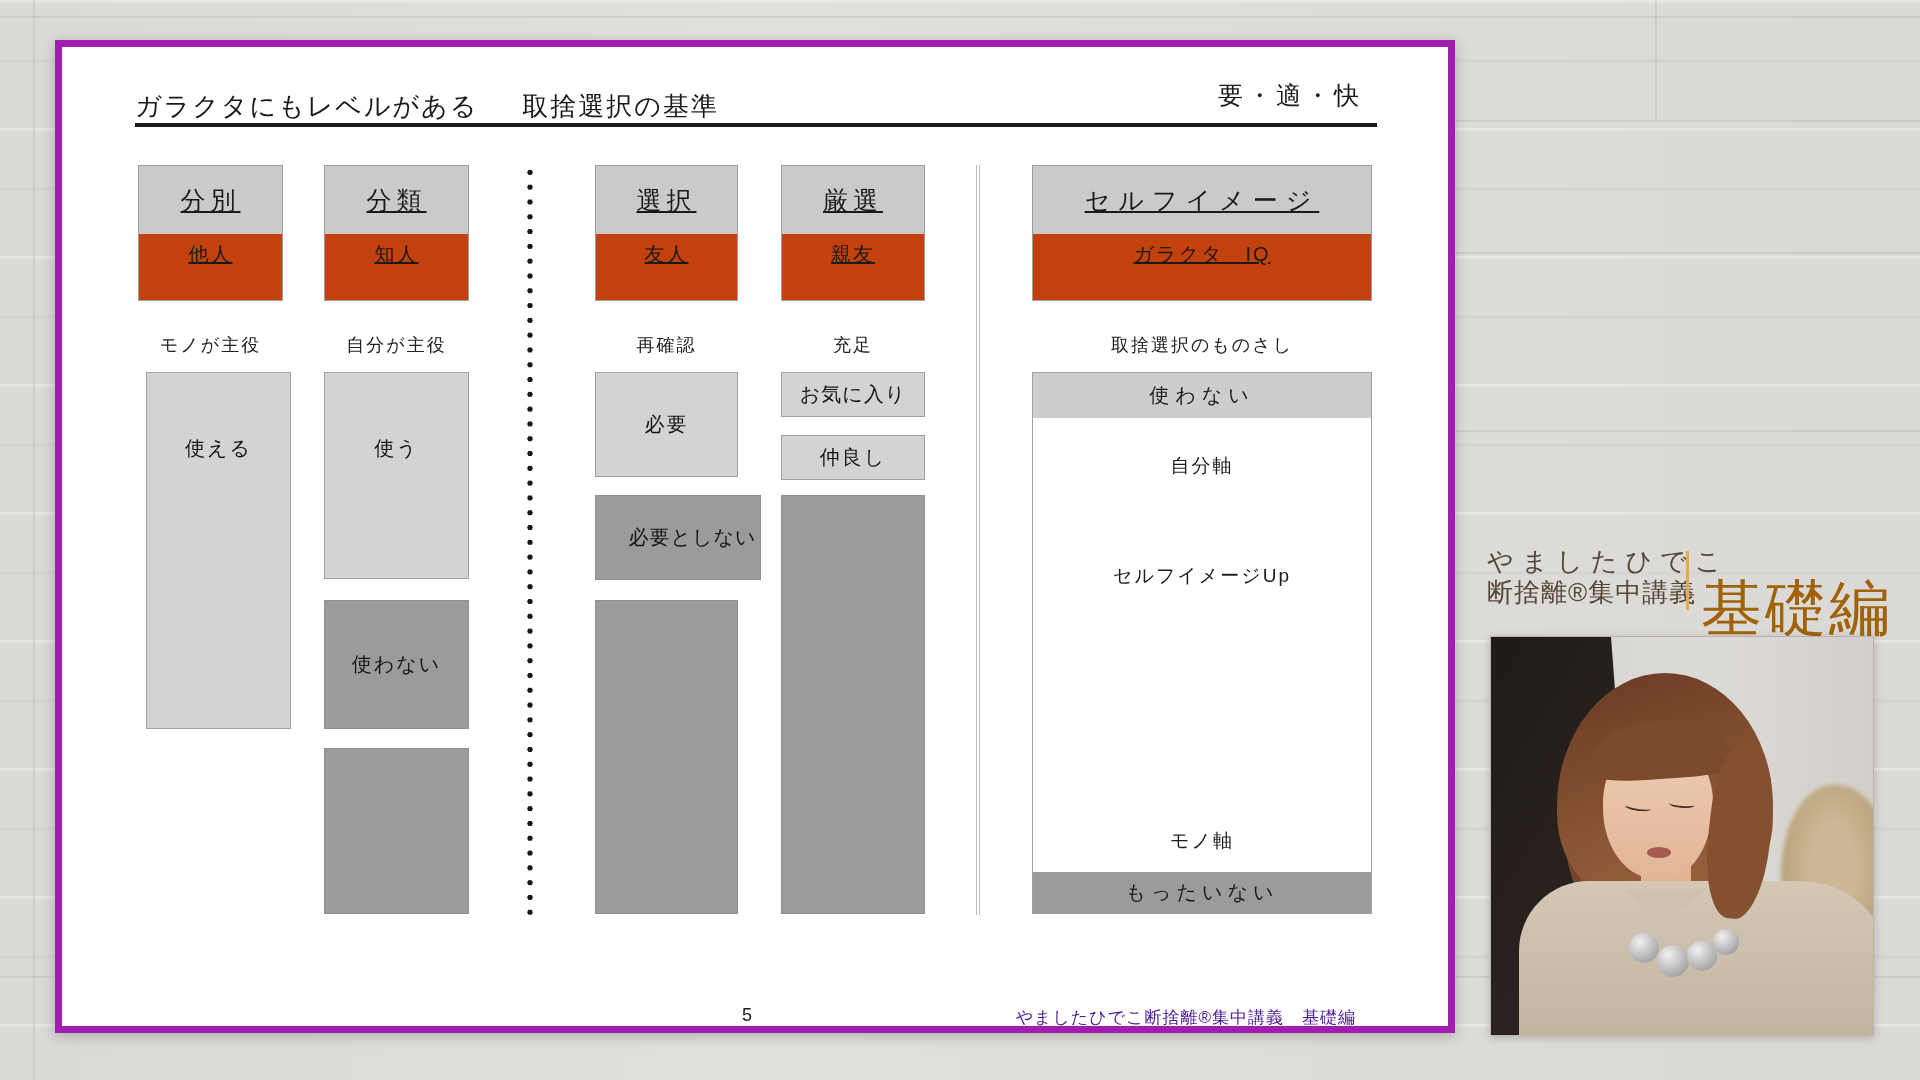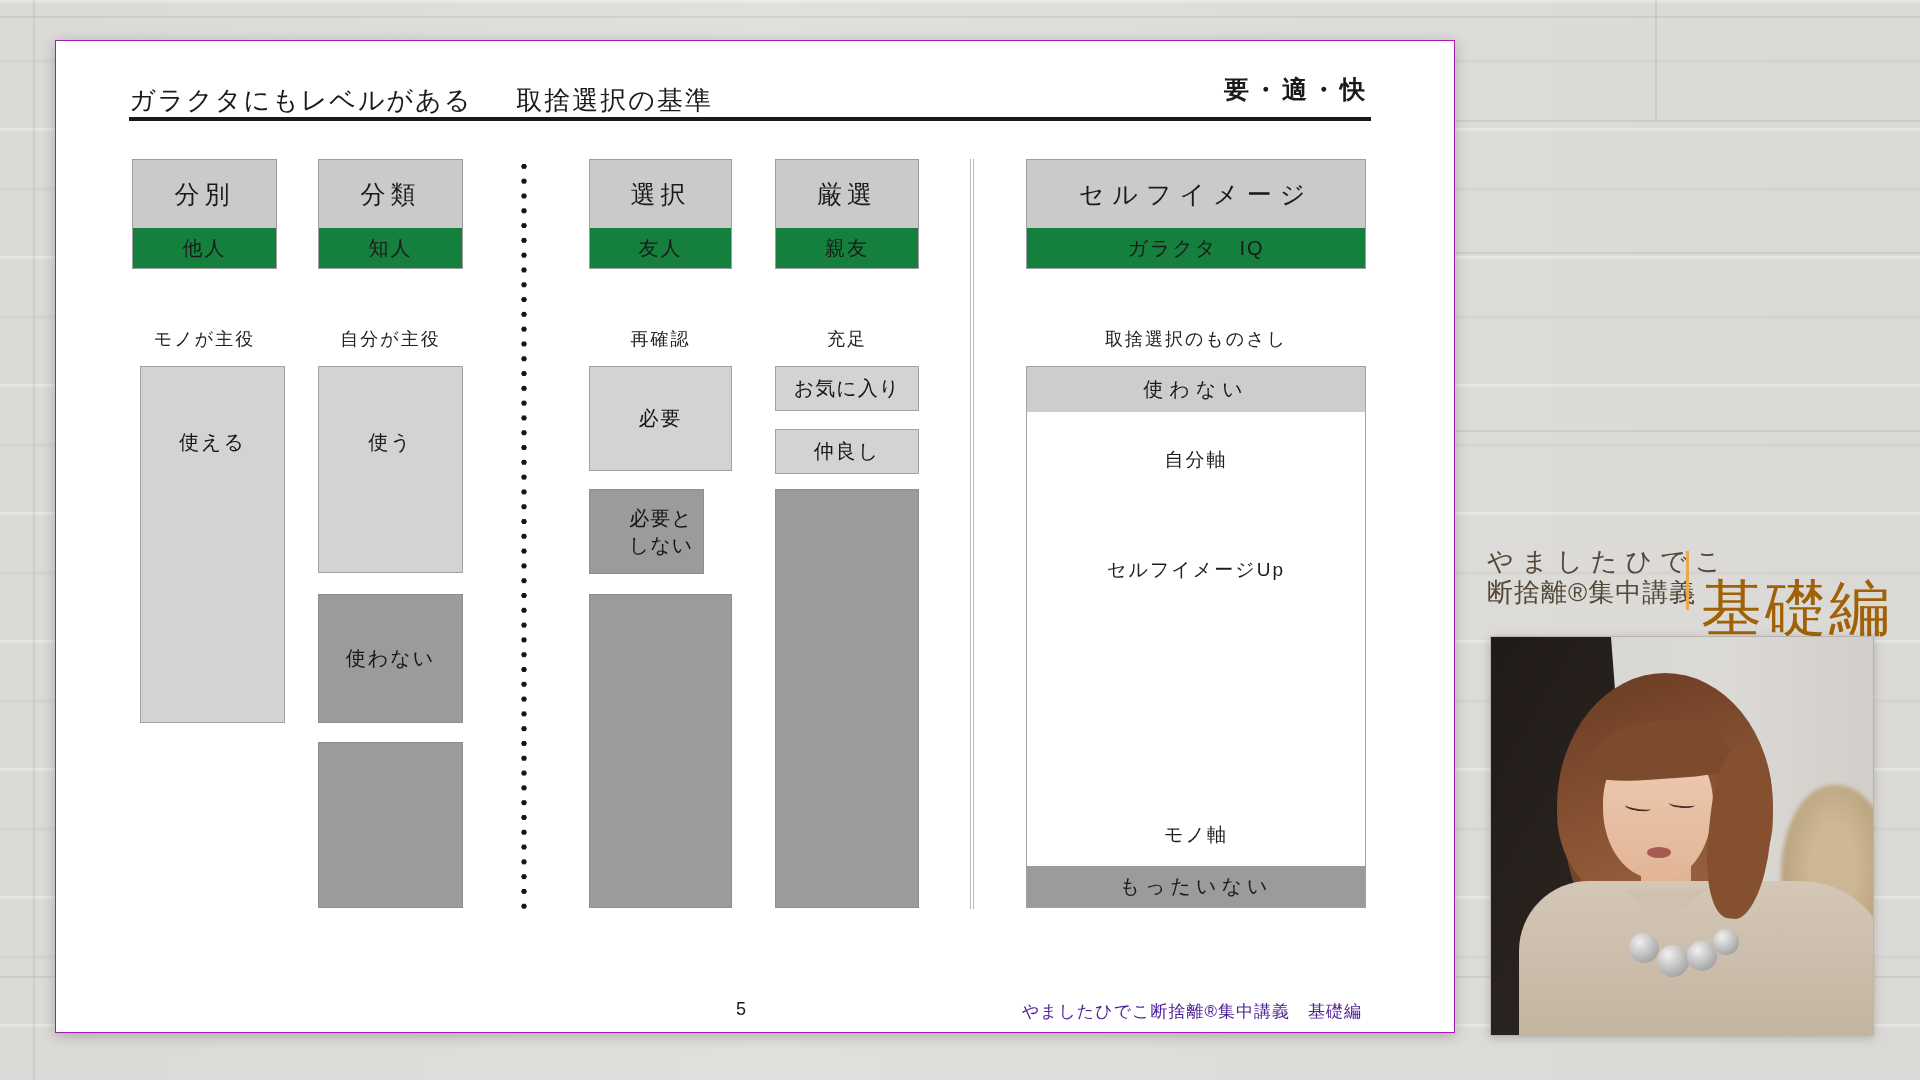--- a/index.html
+++ b/index.html
@@ -16,29 +16,29 @@
     position:relative;
     color:#1a1a1a;
   }
   .seam { position:absolute; background:rgba(90,85,78,0.10); }
   .seam.h { height:2px; }
   .seam.v { width:2px; }
 
   
   .slide {
     position:absolute; left:55px; top:40px; width:1400px; height:993px;
-    background:#ffffff; border:1px solid #a21caf;
+    background:#ffffff; border:7px solid #a21caf;
     box-shadow:0 3px 12px rgba(60,55,50,0.30);
   }
   .title-left { position:absolute; left:73px; top:42px; font-size:26px; font-weight:500; letter-spacing:2px; white-space:nowrap; }
   .title-left .gap { display:inline-block; width:44px; }
-  .title-right { position:absolute; right:85px; top:32px; font-size:25px; font-weight:700; letter-spacing:4px; }
+  .title-right { position:absolute; right:85px; top:32px; font-size:25px; font-weight:400; letter-spacing:4px; }
   .title-rule { position:absolute; left:73px; width:1242px; top:76px; height:4px; background:#191919; }
 
-  .hdrbox { position:absolute; top:118px; height:110px; border:1px solid #9f9e9c; background:#15803d; }
+  .hdrbox { position:absolute; top:118px; height:136px; border:1px solid #9f9e9c; background:#c2410c;text-decoration:underline; }
   .hdrbox .hdr { height:68px; background:#cbcac8; display:flex; align-items:center; justify-content:center; font-size:25px; letter-spacing:5px; }
   .hdrbox .own { height:40px; line-height:40px; text-align:center; font-size:20px; letter-spacing:2px; }
 
   .rolelabel { position:absolute; top:287px; height:22px; line-height:22px; text-align:center; font-size:18px; letter-spacing:2px; color:#222; }
 
   .dotline {
     position:absolute; left:465px; top:118px; width:6px; height:752px;
     background-image:radial-gradient(circle, #141414 2.4px, rgba(0,0,0,0) 2.9px);
     background-size:6px 14.8px; background-repeat:repeat-y;
   }
@@ -154,21 +154,21 @@
   <div class="rolelabel" style="left:719px;width:144px;">充足</div>
   <div class="rolelabel" style="left:970px;width:340px;">取捨選択のものさし</div>
 
   <div class="box light text-high" style="left:76px;top:325px;width:145px;height:357px;margin-left:8px;">使える</div>
 
   <div class="box light text-high" style="left:262px;top:325px;width:145px;height:207px;">使う</div>
   <div class="box dark" style="left:262px;top:553px;width:145px;height:129px;">使わない</div>
   <div class="box dark" style="left:262px;top:701px;width:145px;height:166px;"></div>
 
   <div class="box light" style="left:533px;top:325px;width:143px;height:105px;">必要</div>
-  <div class="box dark" style="left:533px;top:448px;width:115px;height:85px;letter-spacing:1px;padding-left:29px;">必要としない</div>
+  <div class="box dark" style="left:533px;top:448px;width:166px;height:85px;letter-spacing:1px;padding-left:29px;">必要としない</div>
   <div class="box dark" style="left:533px;top:553px;width:143px;height:314px;"></div>
 
   <div class="box light" style="left:719px;top:325px;width:144px;height:45px;letter-spacing:1px;">お気に入り</div>
   <div class="box light" style="left:719px;top:388px;width:144px;height:45px;">仲良し</div>
   <div class="box dark" style="left:719px;top:448px;width:144px;height:419px;"></div>
 
   <div class="si-box">
     <div class="si-top">使わない</div>
     <div class="si-axis" style="top:80px;">自分軸</div>
     <div class="si-axis" style="top:190px;">セルフイメージUp</div>

